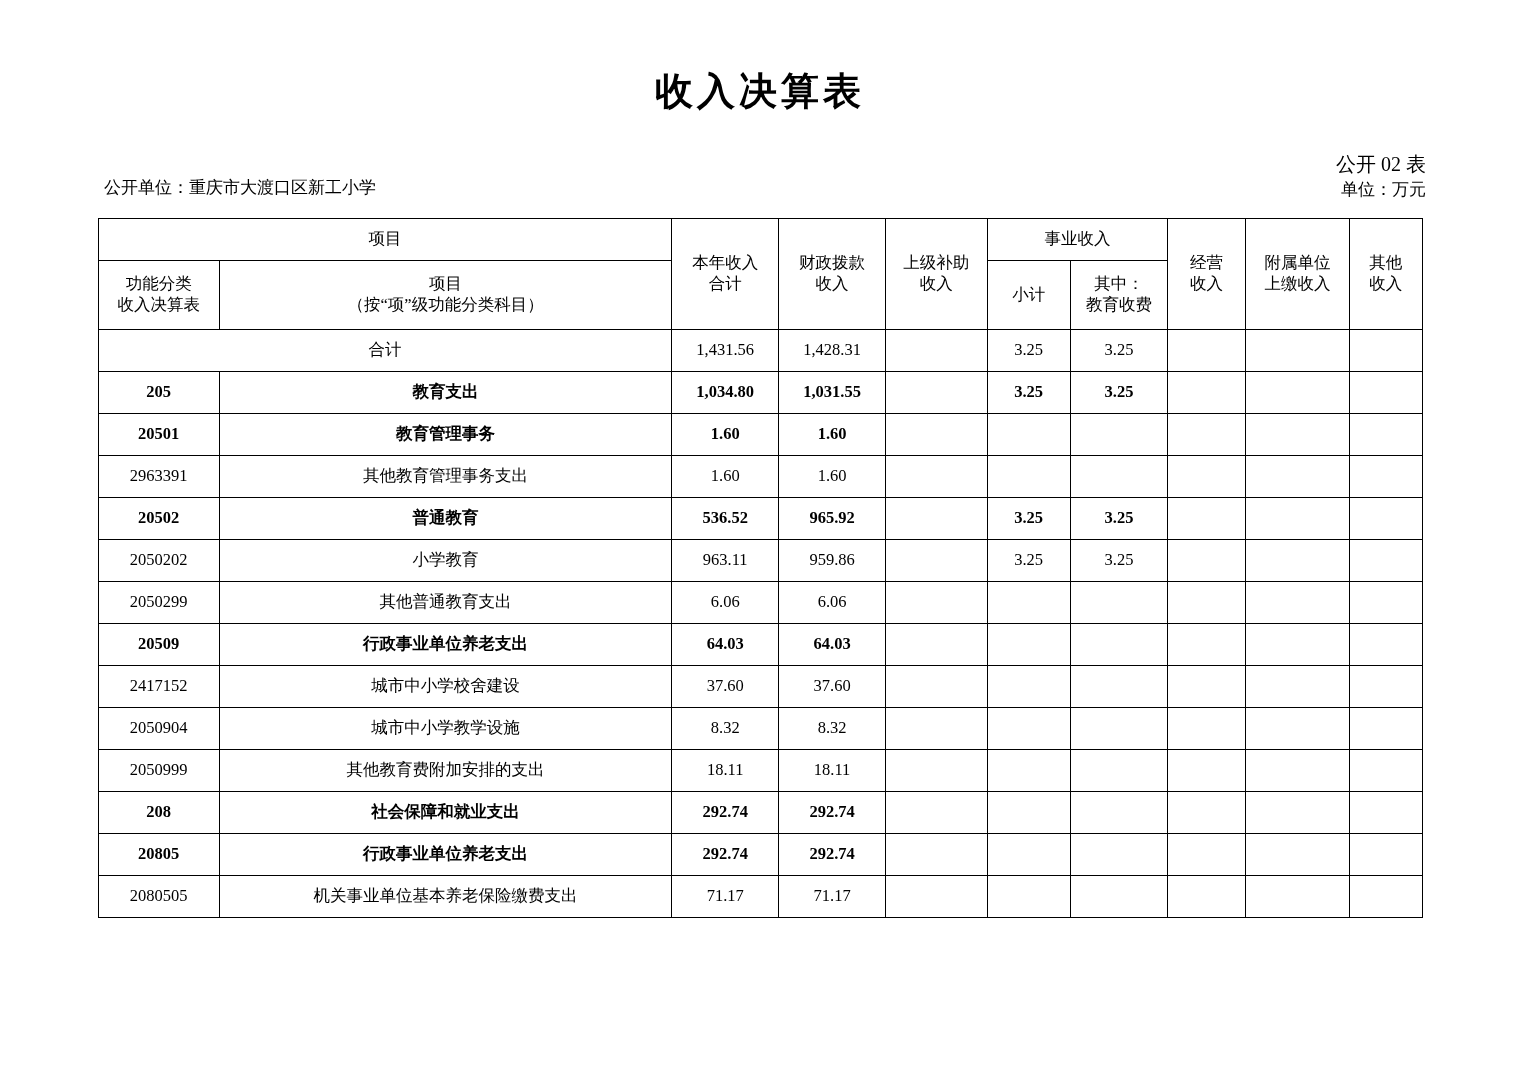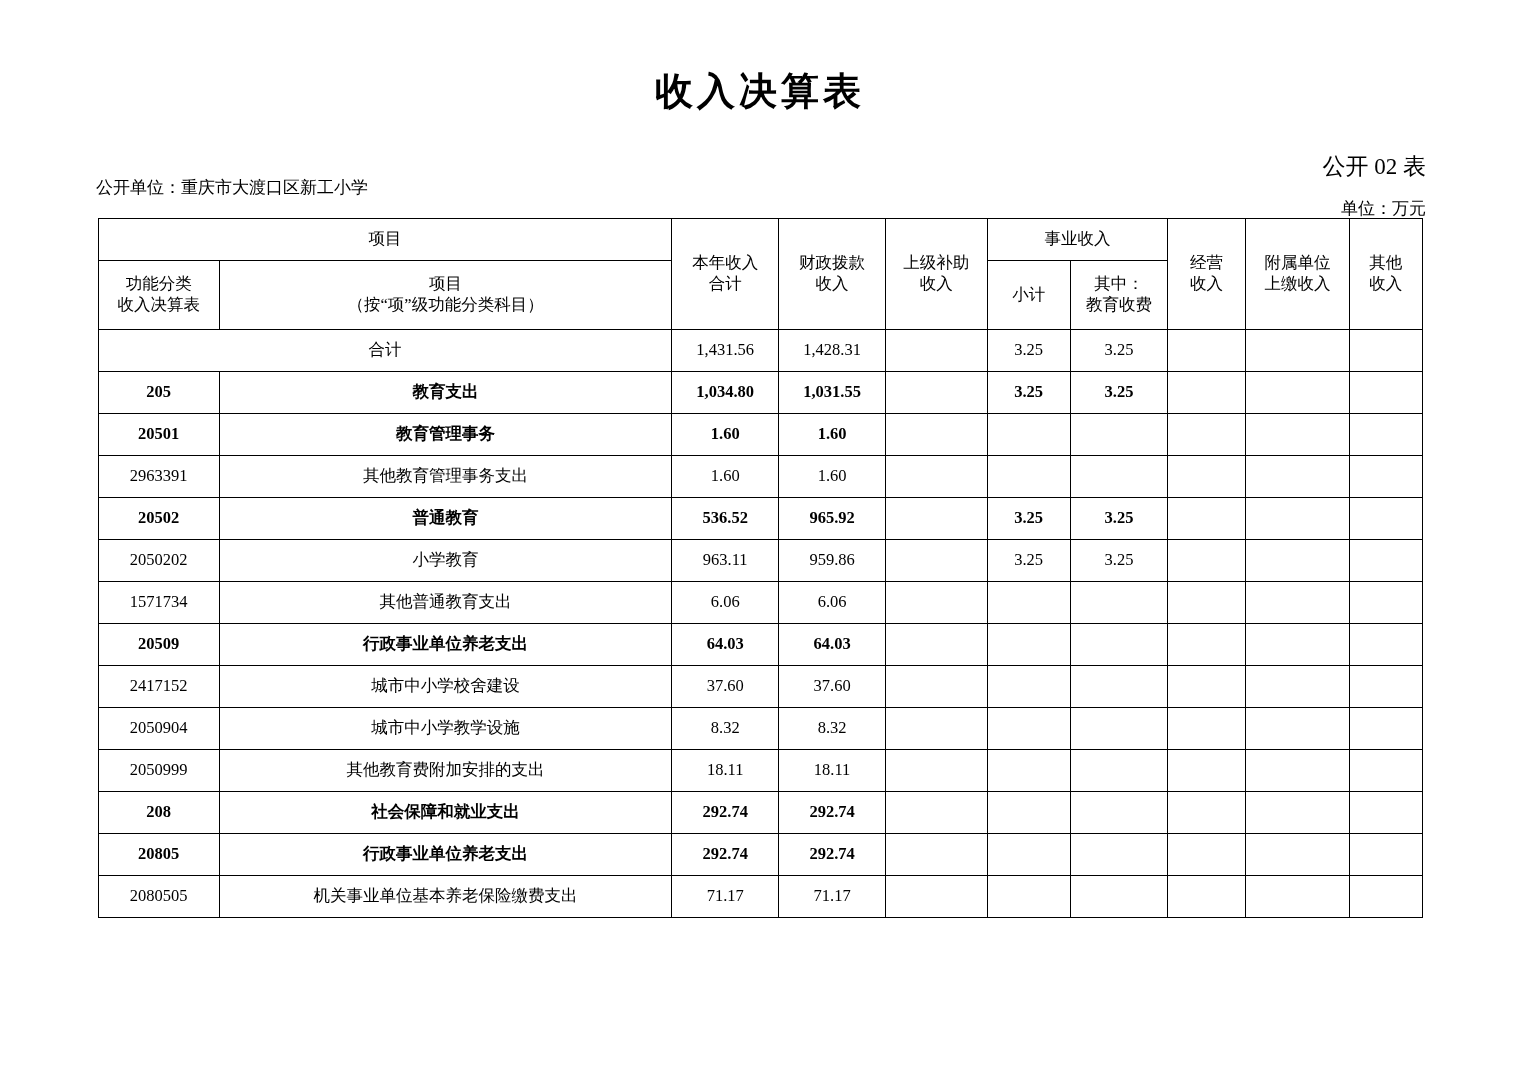--- a/index.html
+++ b/index.html
@@ -31,32 +31,32 @@
   }
   .meta-row {
     position: relative;
     margin-top: 34px;
     height: 58px;
   }
   .form-no {
     position: absolute;
     right: 94px;
     top: 0px;
-    font-size: 23px;
+    font-size: 20px;
     margin-left: 20px;
   }
   .unit-right {
     position: absolute;
     right: 94px;
-    top: 46px;
+    top: 27px;
     font-size: 17px;
   }
   .publisher {
     position: absolute;
-    left: 96px;
+    left: 104px;
     top: 25px;
     font-size: 17px;
   }
   table.main {
     border-collapse: collapse;
     margin: 9px auto 0 auto;
     width: 1325px;
     table-layout: fixed;
   }
   table.main td, table.main th {
@@ -243,21 +243,21 @@
         <td class="num">959.86</td>
         <td class="num"></td>
         <td class="num">3.25</td>
         <td class="num">3.25</td>
         <td class="num"></td>
         <td class="num"></td>
         <td class="num"></td>
       </tr>
 
       <tr>
-        <td>1571734</td>
+        <td>2050299</td>
         <td class="name-l2">其他普通教育支出</td>
         <td class="num">6.06</td>
         <td class="num">6.06</td>
         <td class="num"></td>
         <td class="num"></td>
         <td class="num"></td>
         <td class="num"></td>
         <td class="num"></td>
         <td class="num"></td>
       </tr>

